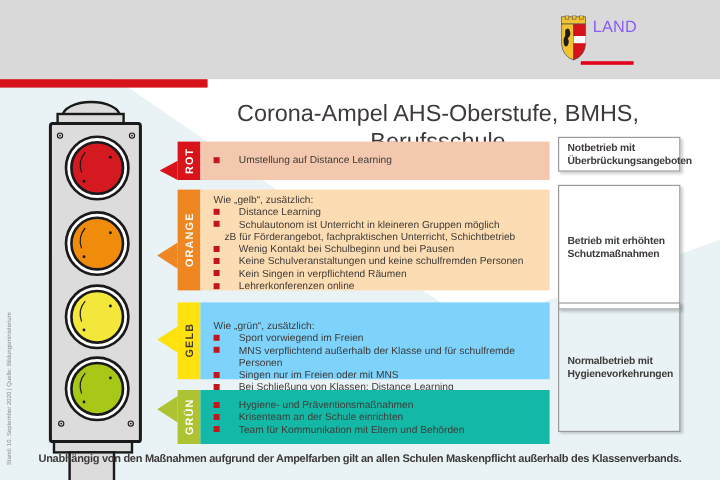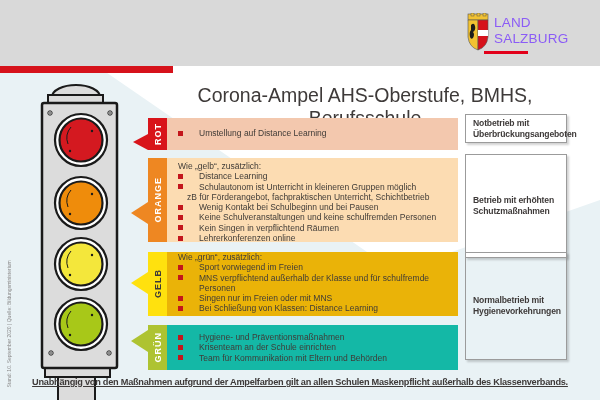--- a/index.html
+++ b/index.html
@@ -36,37 +36,37 @@
   .tab-gelb{top:252px;height:64px;background:#ffe10e;}
   .tab-gelb span{color:#3e3a39;}
   .tab-gelb .tail{left:-17px;top:20px;border-right:17px solid #ffe10e;}
   .tab-gruen{top:325px;height:45px;background:#aec331;}
   .tab-gruen .tail{left:-17px;top:5px;border-right:17px solid #aec331;}
   
   .band{position:absolute;left:167px;width:291px;box-sizing:border-box;
         padding:4px 8px 0 11px;font-size:8.5px;line-height:10.3px;color:#3f3b37;}
   .band-rot{top:118px;height:32px;background:#f3c8ae;padding-top:10px;}
   .band-orange{top:158px;height:84px;background:#fcdcb2;padding-top:3px;}
-  .band-gelb{top:252px;height:64px;background:#eab308;padding-top:0;}
+  .band-gelb{top:252px;height:64px;background:#7dd3fc;padding-top:14px;}
   .band-gruen{top:325px;height:45px;background:#14b8a6;padding-top:7px;}
   .band ul{list-style:none;margin:0;padding:0;}
   .band li{display:flex;gap:16px;}
   .band li.sub{padding-left:9px;}
   .sq{width:5px;height:5px;background:#c3161c;margin-top:2.5px;flex-shrink:0;}
   
   .sbox{position:absolute;left:465px;width:102px;box-sizing:border-box;border:1px solid #9b9b9b;
         background:#ffffff;box-shadow:2px 2px 2px rgba(0,0,0,.18);display:flex;align-items:center;
         padding:0 4px 0 7px;font-size:8.6px;font-weight:700;letter-spacing:-.15px;
         line-height:11px;white-space:pre-line;color:#3e3a39;}
   .sbox-1{top:114px;height:29px;}
   .sbox-2{top:154px;height:104px;}
   .sbox-3{top:252px;height:108px;background:transparent;}
   
   .footer{position:absolute;left:0;top:377px;width:600px;text-align:center;
-          font-size:9.2px;font-weight:700;letter-spacing:-.25px;color:#3e3a39;text-decoration:underline;}
+          font-size:9.2px;font-weight:700;letter-spacing:-.25px;color:#3e3a39;}
 </style>
 </head>
 <body>
 
 <div class="stage">
 
   <div class="header"></div>
 
   <div class="wedge wedge-left"></div>
   <div class="wedge wedge-right"></div>
@@ -78,21 +78,20 @@
     <rect x="5" y="0" width="3" height="3" fill="#f2c231" stroke="#555" stroke-width="0.5"></rect>
     <rect x="11" y="0" width="3" height="3" fill="#f2c231" stroke="#555" stroke-width="0.5"></rect>
     <rect x="17" y="0" width="3" height="3" fill="#f2c231" stroke="#555" stroke-width="0.5"></rect>
     <path d="M2,7 L12,7 L12,37 Q3,34 2,24 Z" fill="#f2c231" stroke="#555" stroke-width="0.6"></path>
     <path d="M12,7 L22,7 L22,24 Q21,34 12,37 Z" fill="#d6121b" stroke="#555" stroke-width="0.6"></path>
     <rect x="12" y="17" width="10" height="6" fill="#ffffff"></rect>
     <path d="M5,12 Q8,9 9,13 Q10,17 7,19 Q9,21 7,25 Q5,27 4,24 Q3,19 5,17 Z" fill="#1d1d1b"></path>
   </svg>
   <div class="logo-text">
     <div>LAND</div>
-    <div>SALZBURG</div>
   </div>
   <div class="logo-underline"></div>
 
   <div class="title">Corona-Ampel AHS-Oberstufe, BMHS, Berufsschule</div>
 
   <svg class="ampel" width="80" height="317" viewBox="0 0 80 317">
     <path d="M12,14 A24,12 0 0 1 60,14 Z" fill="#dcdcdc" stroke="#1a1a1a" stroke-width="2"></path>
     <rect x="8" y="12" width="55" height="9" fill="#dcdcdc" stroke="#1a1a1a" stroke-width="2"></rect>
     <rect x="5" y="283" width="65" height="11" fill="#dcdcdc" stroke="#1a1a1a" stroke-width="2"></rect>
     <rect x="18" y="294" width="37" height="25" fill="#dcdcdc" stroke="#1a1a1a" stroke-width="2"></rect>

